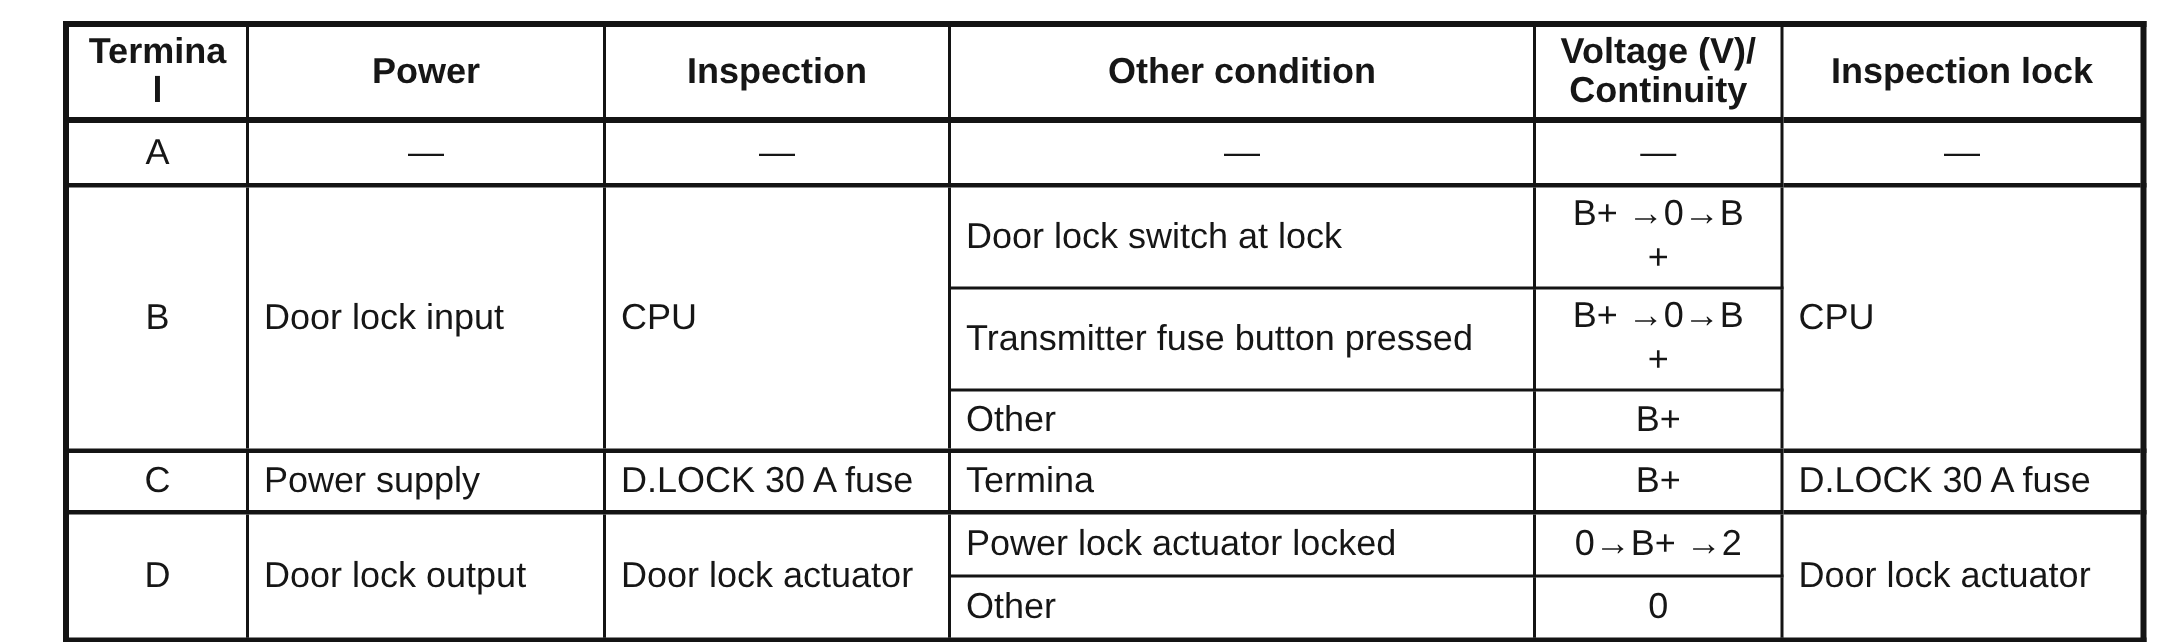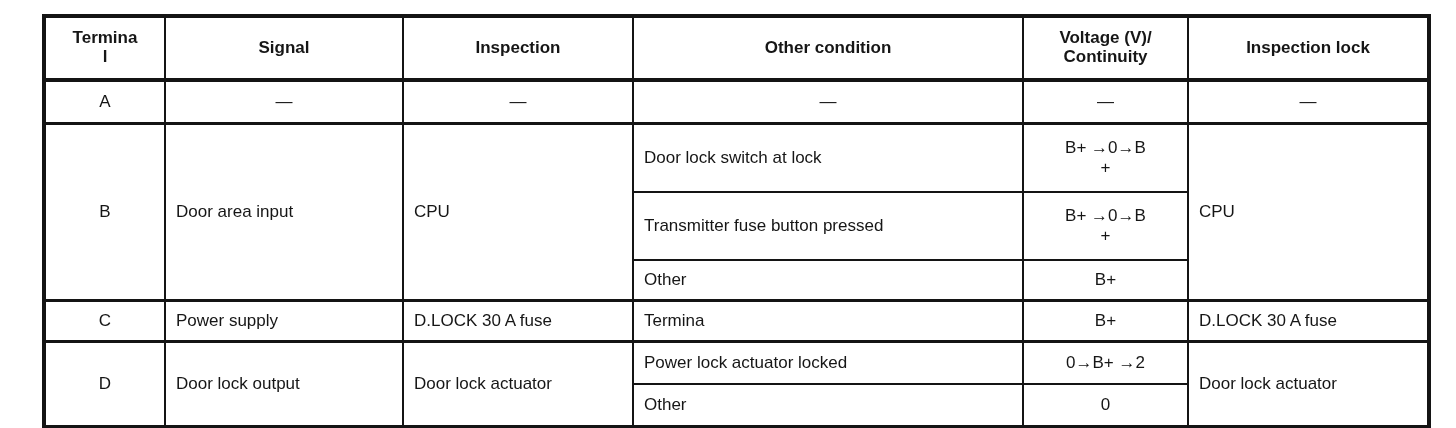--- a/index.html
+++ b/index.html
@@ -21,21 +21,21 @@
     border-collapse: collapse;
     table-layout: fixed;
     width: 1385px;
     border: 4px solid #141414;
     background: #ffffff;
   }
   table.spec th, table.spec td {
     border: 2px solid #141414;
     white-space: pre-line;
     vertical-align: middle;
-    font-size: 17px;
+    font-size: 24px;
     line-height: 1.2;
     padding: 2px 10px;
     overflow: hidden;
   }
   table.spec thead th {
     font-weight: bold;
     text-align: center;
     border-bottom: 4px solid #141414;
     height: 56px;
     line-height: 1.1;
@@ -61,42 +61,42 @@
       <col style="width:238px">
       <col style="width:230px">
       <col style="width:390px">
       <col style="width:165px">
       <col style="width:241px">
     </colgroup>
     <thead>
       <tr>
         <th>Termina
 l</th>
-        <th>Signal</th>
+        <th>Power</th>
         <th>Inspection</th>
         <th>Other condition</th>
         <th>Voltage (V)/
 Continuity</th>
         <th>Inspection lock</th>
       </tr>
     </thead>
     <tbody>
 
       <tr class="row-a">
         <td class="c-center">A</td>
         <td class="c-center">—</td>
         <td class="c-center">—</td>
         <td class="c-center">—</td>
         <td class="c-center voltage">—</td>
         <td class="c-center">—</td>
       </tr>
 
       <tr class="major sub-tall">
         <td class="c-center" rowspan="3">B</td>
-        <td class="c-left" rowspan="3">Door area input</td>
+        <td class="c-left" rowspan="3">Door lock input</td>
         <td class="c-left" rowspan="3">CPU</td>
         <td class="c-left">Door lock switch at lock</td>
         <td class="voltage">B+ →0→B
 +</td>
         <td class="c-left" rowspan="3">CPU</td>
       </tr>
       <tr class="sub-tall">
         <td class="c-left">Transmitter fuse button pressed</td>
         <td class="voltage">B+ →0→B
 +</td>

